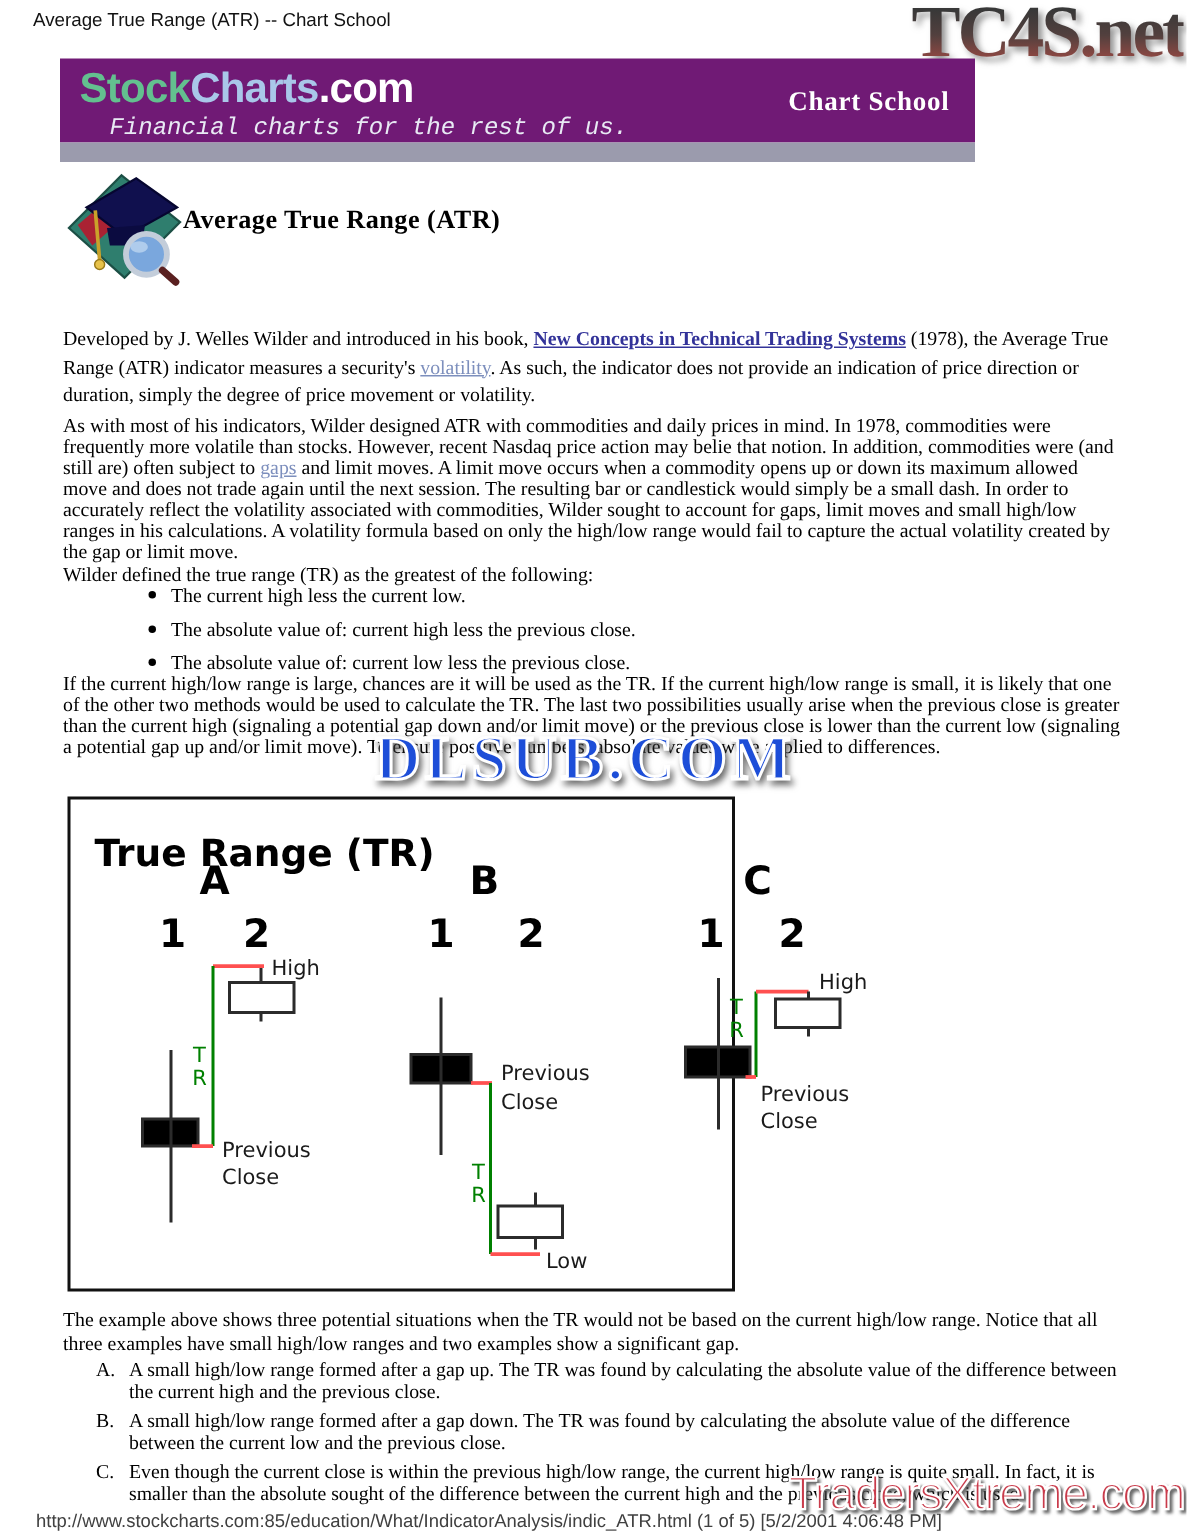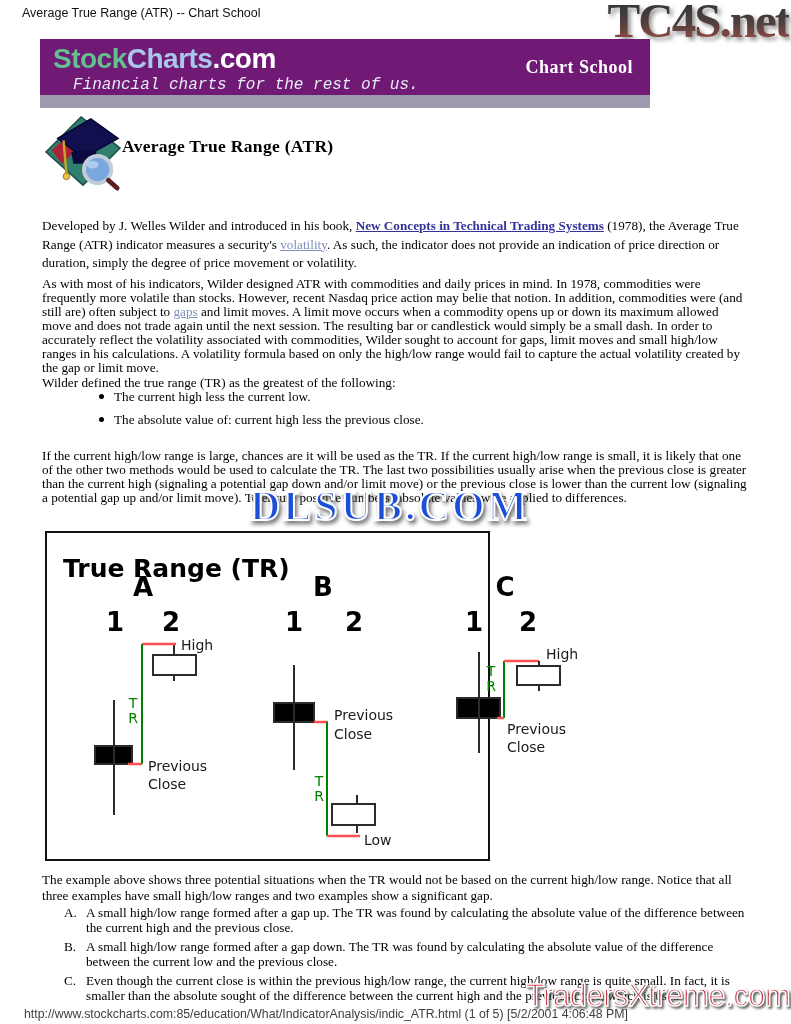--- a/index.html
+++ b/index.html
@@ -77,20 +77,21 @@
 
 <h1 class="abs" id="page-h1" style="margin:0">Average True Range (ATR)</h1>
 
 <div class="abs para" id="p1">Developed by J. Welles Wilder and introduced in his book, <a class="link-bold" href="#">New Concepts in Technical Trading Systems</a> (1978), the Average True Range (ATR) indicator measures a security's <a class="link" href="#">volatility</a>. As such, the indicator does not provide an indication of price direction or duration, simply the degree of price movement or volatility.</div>
 <div class="abs para" id="p2">As with most of his indicators, Wilder designed ATR with commodities and daily prices in mind. In 1978, commodities were frequently more volatile than stocks. However, recent Nasdaq price action may belie that notion. In addition, commodities were (and still are) often subject to <a class="link" href="#">gaps</a> and limit moves. A limit move occurs when a commodity opens up or down its maximum allowed move and does not trade again until the next session. The resulting bar or candlestick would simply be a small dash. In order to accurately reflect the volatility associated with commodities, Wilder sought to account for gaps, limit moves and small high/low ranges in his calculations. A volatility formula based on only the high/low range would fail to capture the actual volatility created by the gap or limit move.</div>
 <div class="abs para" id="p3">Wilder defined the true range (TR) as the greatest of the following:</div>
 
 <ul class="abs" id="bullets">
   <li>The current high less the current low.</li>
   <li>The absolute value of: current high less the previous close.</li>
+  <li>The absolute value of: current low less the previous close.</li>
 </ul>
 
 <div class="abs para" id="p4">If the current high/low range is large, chances are it will be used as the TR. If the current high/low range is small, it is likely that one of the other two methods would be used to calculate the TR. The last two possibilities usually arise when the previous close is greater than the current high (signaling a potential gap down and/or limit move) or the previous close is lower than the current low (signaling a potential gap up and/or limit move). To ensure positive numbers, absolute values were applied to differences.</div>
 
 <div class="abs" id="wm-dlsub">DLSUB.COM</div>
 
 <div class="abs" id="chart-box">
   <svg id="tr-svg" width="553" height="326" viewBox="0 0 553 326">
       <rect x="48" y="213" width="37" height="18" fill="#000" stroke="#2b2b2b" stroke-width="2"></rect>
       <rect x="106" y="122" width="43" height="20" fill="#fff" stroke="#2b2b2b" stroke-width="2"></rect>

